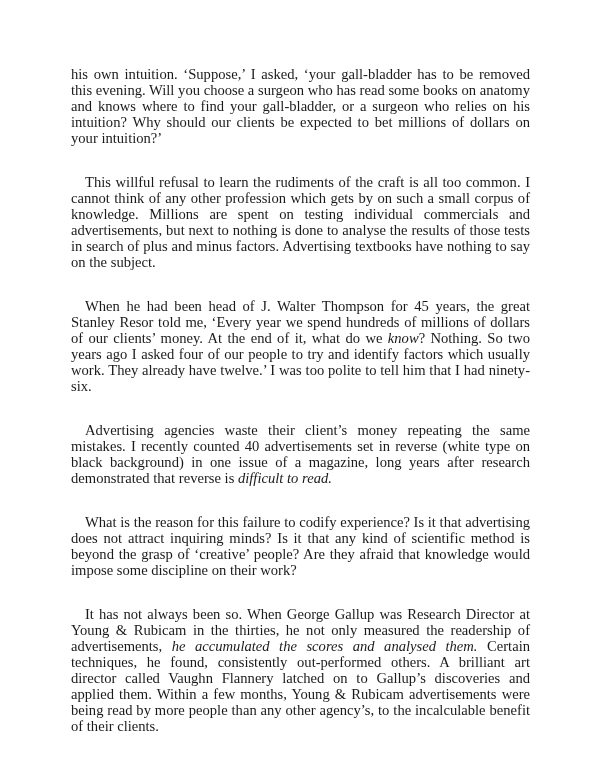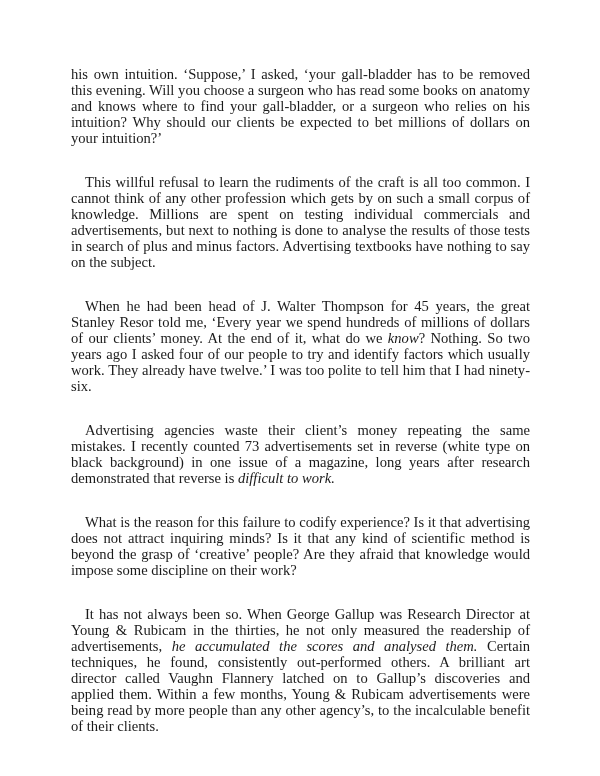--- a/index.html
+++ b/index.html
@@ -43,21 +43,21 @@
   <p>
     <span>his own intuition. ‘Suppose,’ I asked, ‘your gall-bladder has to be removed this evening. Will you choose a surgeon who has read some books on anatomy and knows where to find your gall-bladder, or a surgeon who relies on his intuition? Why should our clients be expected to bet millions of dollars on your intuition?’</span>
   </p>
   <p class="indent">
     <span>This willful refusal to learn the rudiments of the craft is all too common. I cannot think of any other profession which gets by on such a small corpus of knowledge. Millions are spent on testing individual commercials and advertisements, but next to nothing is done to analyse the results of those tests in search of plus and minus factors. Advertising textbooks have nothing to say on the subject.</span>
   </p>
   <p class="indent">
     <span>When he had been head of J. Walter Thompson for 45 years, the great Stanley Resor told me, ‘Every year we spend hundreds of millions of dollars of our clients’ money. At the end of it, what do we </span><em>know</em><span>? Nothing. So two years ago I asked four of our people to try and identify factors which usually work. They already have twelve.’ I was too polite to tell him that I had ninety-six.</span>
   </p>
   <p class="indent">
-    <span>Advertising agencies waste their client’s money repeating the same mistakes. I recently counted 73 advertisements set in reverse (white type on black background) in one issue of a magazine, long years after research demonstrated that reverse is </span><em>difficult to work.</em>
+    <span>Advertising agencies waste their client’s money repeating the same mistakes. I recently counted 40 advertisements set in reverse (white type on black background) in one issue of a magazine, long years after research demonstrated that reverse is </span><em>difficult to read.</em>
   </p>
   <p class="indent">
     <span>What is the reason for this failure to codify experience? Is it that advertising does not attract inquiring minds? Is it that any kind of scientific method is beyond the grasp of ‘creative’ people? Are they afraid that knowledge would impose some discipline on their work?</span>
   </p>
   <p class="indent">
     <span>It has not always been so. When George Gallup was Research Director at Young &amp; Rubicam in the thirties, he not only measured the readership of advertisements, </span><em>he accumulated the scores and analysed them.</em><span> Certain techniques, he found, consistently out-performed others. A brilliant art director called Vaughn Flannery latched on to Gallup’s discoveries and applied them. Within a few months, Young &amp; Rubicam advertisements were being read by more people than any other agency’s, to the incalculable benefit of their clients.</span>
   </p>
 </div>
 
 </body></html>

